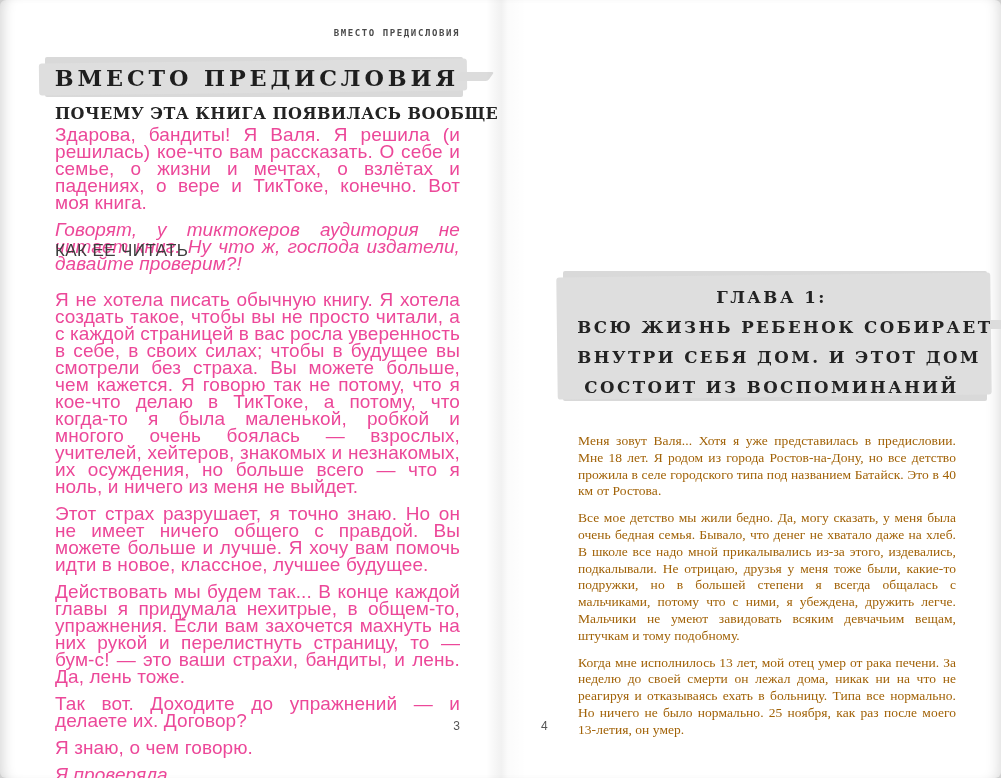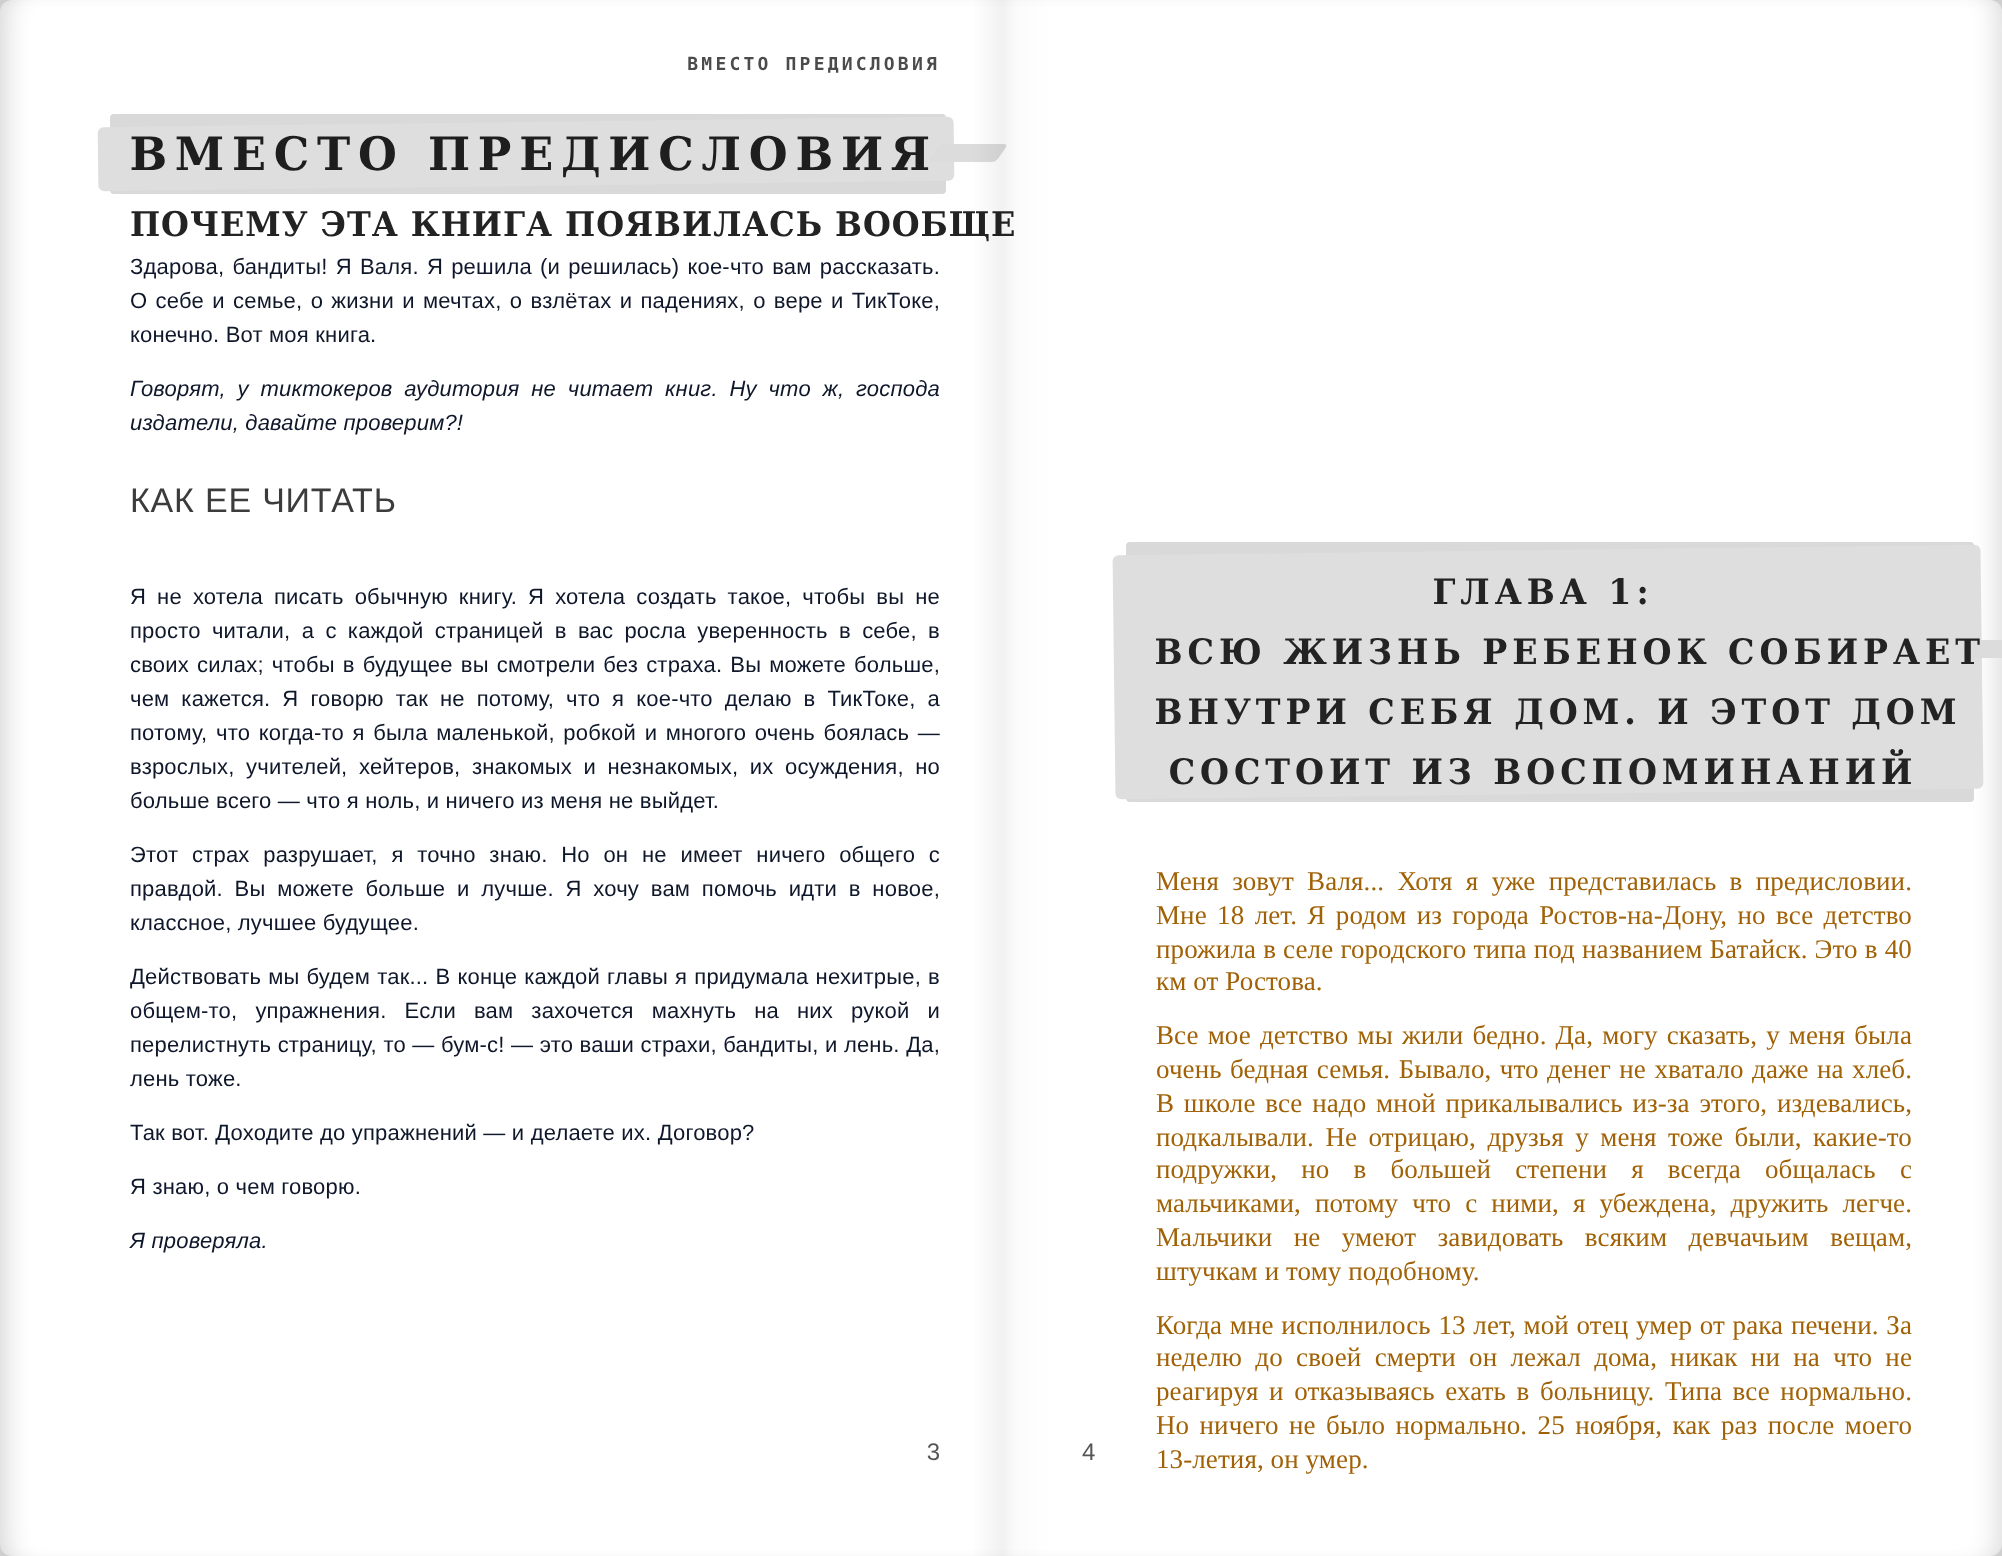--- a/index.html
+++ b/index.html
@@ -14,21 +14,21 @@
     background:#ffffff;border-radius:6px;overflow:hidden;
     box-shadow:inset 12px 0 14px -10px rgba(0,0,0,0.18),
                inset -12px 0 14px -10px rgba(0,0,0,0.15);
   }
   .gutter{
     position:absolute;left:486px;top:0;width:40px;height:778px;
     background:linear-gradient(90deg,rgba(0,0,0,0) 0%,rgba(0,0,0,0.055) 38%,rgba(0,0,0,0.015) 55%,rgba(255,255,255,0) 100%);
     pointer-events:none;
   }
   .page{position:absolute;top:0;height:778px;}
-  .page-left{left:10px;width:500px;}
+  .page-left{left:0;width:500px;}
   .page-right{left:500px;width:501px;}
 
   
   .running-header{
     position:absolute;top:28px;left:55px;width:405px;
     text-align:right;
     font-size:9px;font-weight:bold;letter-spacing:1.6px;
     color:#4b4b4b;
     font-family:"DejaVu Sans Mono","Liberation Mono",monospace;
   }
@@ -57,22 +57,22 @@
     font-weight:bold;font-size:17px;letter-spacing:0.5px;color:#232323;
     white-space:nowrap;transform:scaleX(0.94);transform-origin:left center;
   }
   .heading-sans{
     position:absolute;left:55px;top:241px;
     font-size:17px;font-weight:500;letter-spacing:0.4px;color:#3c3c3c;
   }
   .body-col{position:absolute;left:55px;width:405px;}
   .body-col p{
     margin:0 0 10px 0;
-    font-size:11px;line-height:17px;letter-spacing:0.1px;
-    text-align:justify;color:#0f172a;
+    font-size:19px;line-height:17px;letter-spacing:0.1px;
+    text-align:justify;color:#ec4899;
   }
   .body-col p:last-child{margin-bottom:0;font-style:italic;}
   .sec1{top:126px;}
   .sec2{top:263px;margin-top:28px;}
   .page-number{
     position:absolute;top:719px;
     font-size:12px;color:#555;
   }
   .pn-left{left:55px;width:405px;text-align:right;}
   .pn-right{left:41px;}

